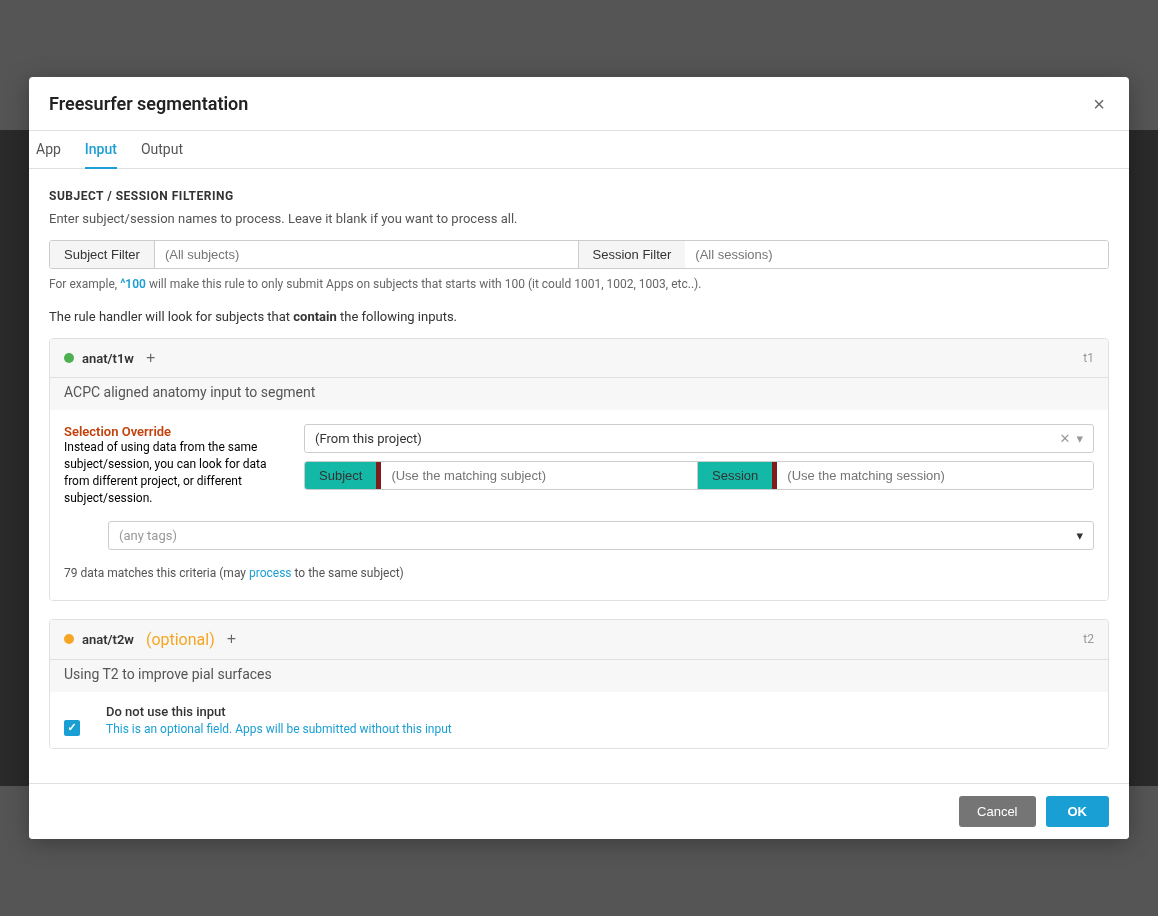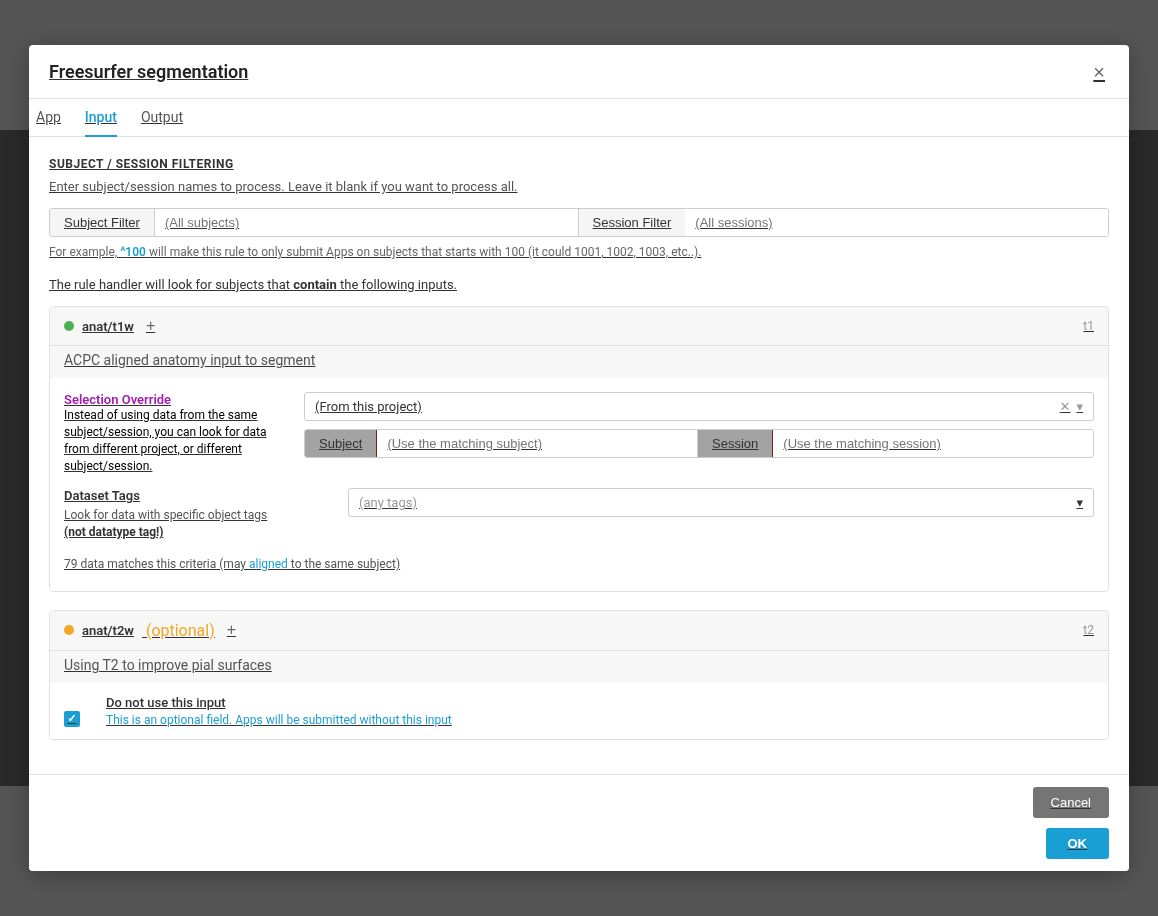--- a/index.html
+++ b/index.html
@@ -14,21 +14,20 @@
       color: #333;
     }
     .modal-overlay {
       position: relative;
       width: 1158px;
       height: 656px;
       display: flex;
       justify-content: center;
       align-items: center;
       background: rgba(0,0,0,0.5);
-      text-decoration: underline;
     }
     .modal {
       background: #fff;
       width: 1100px;
       max-height: 880px;
       border-radius: 4px;
       box-shadow: 0 4px 24px rgba(0,0,0,0.3);
       display: flex;
       flex-direction: column;
       overflow: hidden;
@@ -199,21 +198,21 @@
       gap: 20px;
       margin-bottom: 14px;
     }
     .override-label-col {
       width: 220px;
       flex-shrink: 0;
     }
     .override-label {
       font-size: 13px;
       font-weight: 600;
-      color: #a21caf;
+      color: #c2410c;
       margin-bottom: 0;
     }
     .override-desc {
       font-size: 12px;
       color: #000000;
       line-height: 1.4;
     }
     .override-control-col {
       flex: 1;
     }
@@ -237,23 +236,23 @@
       gap: 6px;
       color: #999;
     }
     .subject-session-row {
       display: flex;
       border: 1px solid #ccc;
       border-radius: 3px;
       overflow: hidden;
     }
     .ss-btn {
-      background: #a3a3a3;
-      border: none;
-      border-right: 1px solid #7f1d1d;
+      background: #14b8a6;
+      border: none;
+      border-right: 5px solid #7f1d1d;
       padding: 6px 14px;
       font-size: 13px;
       cursor: pointer;
       color: #333;
       white-space: nowrap;
     }
     .ss-input {
       flex: 1;
       border: none;
       padding: 6px 10px;
@@ -353,21 +352,20 @@
       color: #1a9fd4;
     }
     .modal-footer {
       display: flex;
       justify-content: flex-end;
       align-items: flex-end;
       padding: 12px 20px;
       border-top: 1px solid #e0e0e0;
       gap: 10px;
       background: #fff;
-      flex-direction: column;
     }
     .btn-cancel {
       background: #757575;
       color: #fff;
       border: none;
       border-radius: 3px;
       padding: 8px 18px;
       font-size: 13px;
       cursor: pointer;
     }
@@ -449,36 +447,30 @@
                 <button class="ss-btn">Subject</button>
                 <input class="ss-input" type="text" placeholder="(Use the matching subject)" style="">
                 <div class="ss-divider"></div>
                 <button class="ss-btn">Session</button>
                 <input class="ss-input" type="text" placeholder="(Use the matching session)" style="">
               </div>
             </div>
           </div>
 
           <div class="dataset-row">
-            <div class="dataset-label-col">
-              <div class="dataset-label">Dataset Tags</div>
-              <div class="dataset-desc">
-                <span>Look for data with specific object tags </span><span class="bold-text">(not datatype tag!)</span>
-              </div>
-            </div>
             <div class="dataset-control-col">
               <div class="tags-select">
                 <span class="tags-text">(any tags)</span>
                 <span>▾</span>
               </div>
             </div>
           </div>
 
           <div class="matches-text">
-            <span>79 data matches this criteria (may </span><span class="link-blue">aligned</span><span> to the same subject)</span>
+            <span>79 data matches this criteria (may </span><span class="link-blue">process</span><span> to the same subject)</span>
           </div>
         </div>
       </div>
 
       <div class="input-card">
         <div class="input-card-header">
           <div class="input-card-header-left">
             <span class="dot dot-yellow"></span>
             <span class="input-name">anat/t2w</span>
             <span class="optional-label">&nbsp;(optional)</span>

